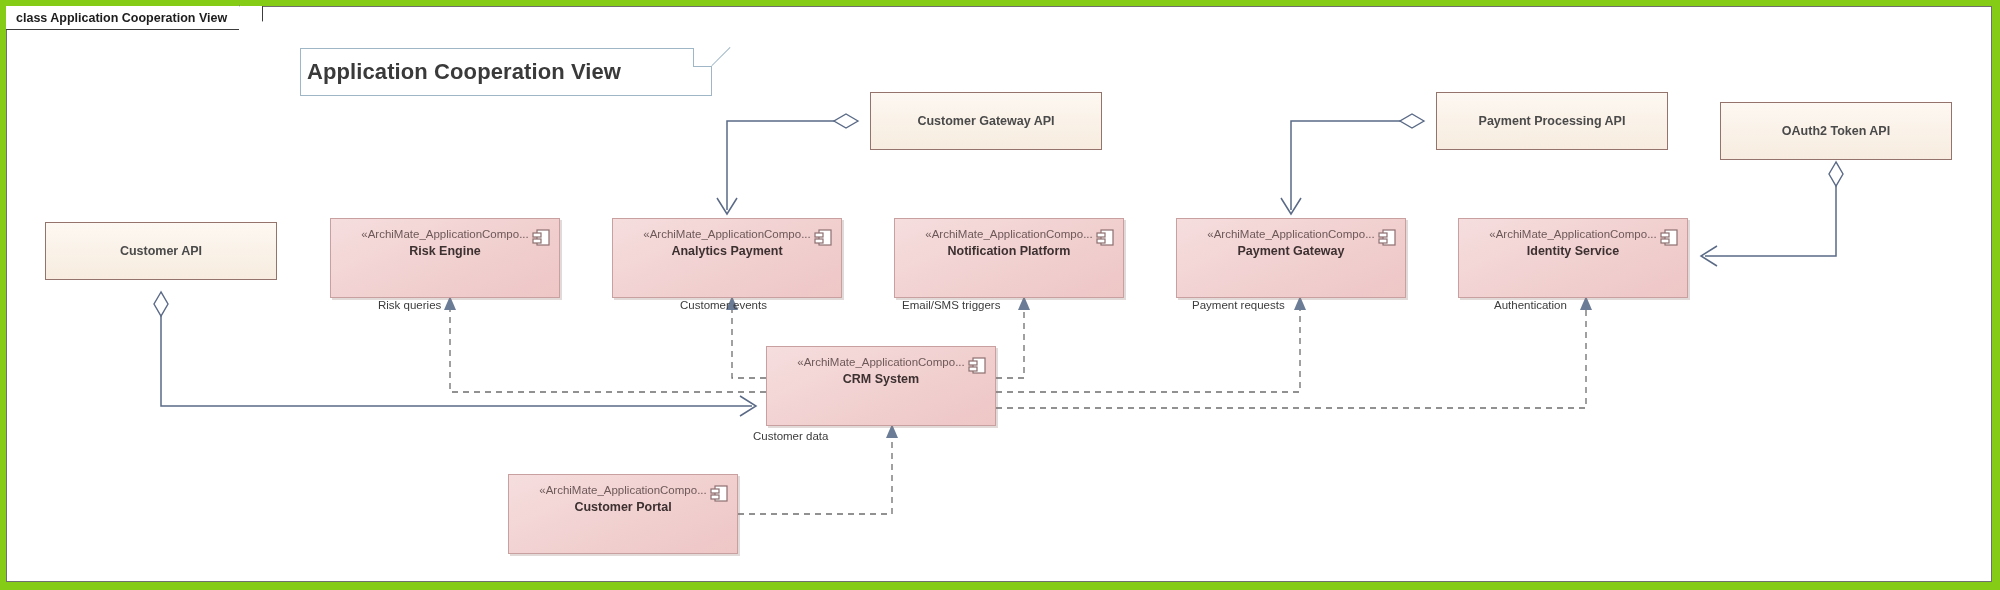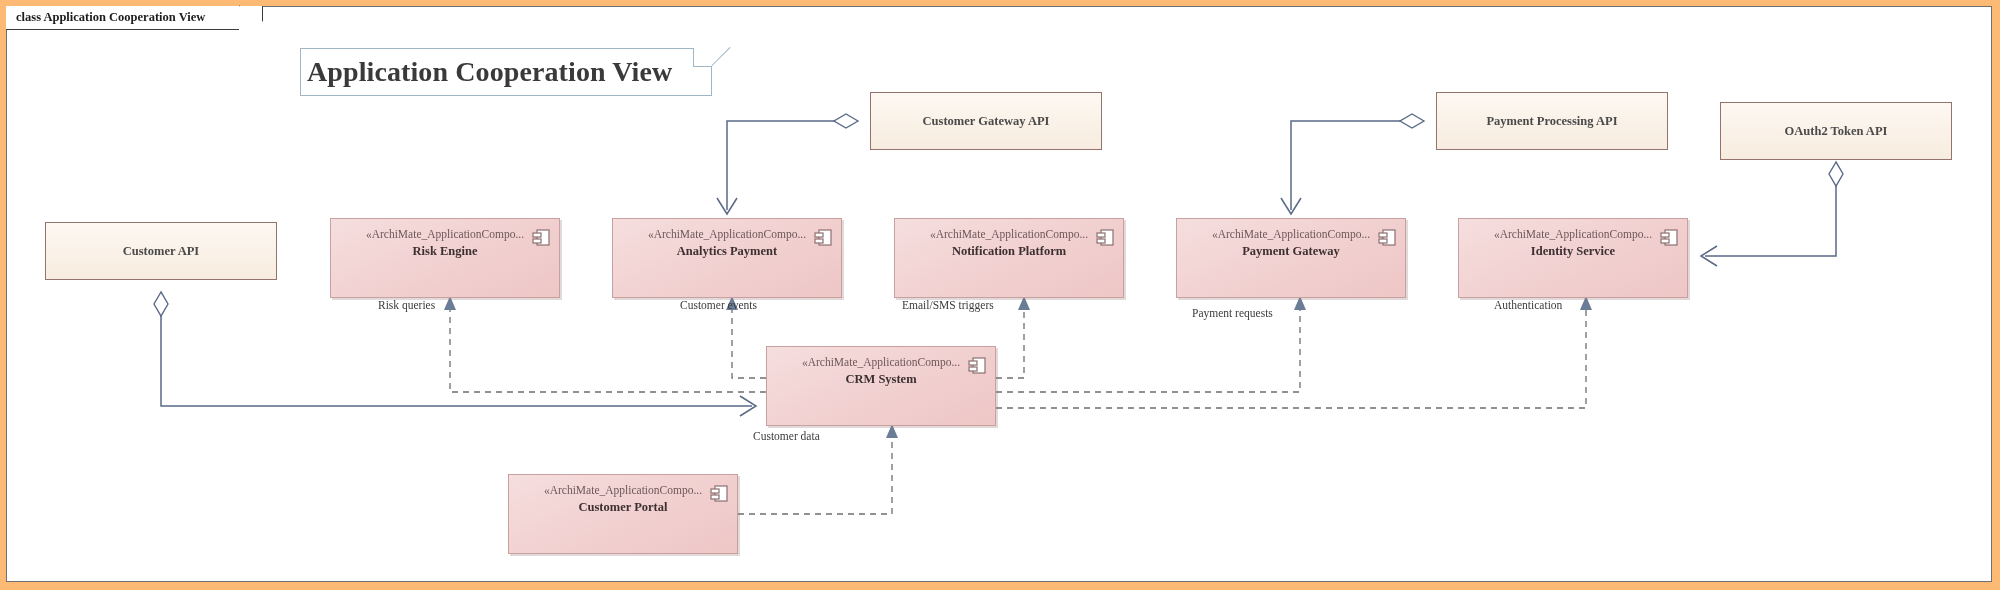--- a/index.html
+++ b/index.html
@@ -1,18 +1,18 @@
 <!DOCTYPE html>
 <html><head>
 <meta charset="utf-8">
 <style>
   html,body{margin:0;padding:0;background:#ffffff;}
   body{font-family:"Liberation Sans","DejaVu Sans",sans-serif;}
   #canvas{
-    position:relative;width:2000px;height:590px;background:#fdba74;overflow:hidden;font-family:Liberation Serif, serif;
+    position:relative;width:2000px;height:590px;background:#84cc16;overflow:hidden;
   }
   
   .frame{
     position:absolute;left:6px;top:6px;width:1986px;height:576px;
     border:1px solid #6f6f6f;background:#ffffff;box-sizing:border-box;
   }
   .frame-tab{
     position:absolute;left:6px;top:6px;height:24px;
     background:#ffffff;border:1px solid #3c3c3c;border-left:none;border-top:none;
     box-sizing:border-box;
@@ -28,21 +28,21 @@
     content:"";position:absolute;left:0;top:0;width:34px;height:34px;
     background:#ffffff;border-left:1px solid #3c3c3c;
     transform:rotate(35deg);transform-origin:0 0;
   }
   
   .title-note{
     position:absolute;border:1px solid #9fb6c6;background:#ffffff;box-sizing:border-box;
   }
   .title-note .txt{
     position:absolute;left:6px;top:50%;transform:translateY(-50%);
-    font-size:28px;font-weight:bold;color:#3a3a3a;white-space:nowrap;letter-spacing:.1px;
+    font-size:22px;font-weight:bold;color:#3a3a3a;white-space:nowrap;letter-spacing:.1px;
   }
   .title-note .fold{
     position:absolute;right:-1px;top:-1px;width:18px;height:18px;
     background:#ffffff;border-left:1px solid #9fb6c6;border-bottom:1px solid #9fb6c6;
   }
   .title-note .fold:after{
     content:"";position:absolute;left:-1px;top:-1px;width:26px;height:26px;
     background:#ffffff;border-bottom:1px solid #9fb6c6;
     transform:rotate(-45deg);transform-origin:0 0;
   }
@@ -239,18 +239,18 @@
             <rect x="1" y="5" width="8" height="4" fill="#ffffff" stroke="#8d6f6f" stroke-width="1.2"></rect>
             <rect x="1" y="11" width="8" height="4" fill="#ffffff" stroke="#8d6f6f" stroke-width="1.2"></rect>
           </svg></div>
       </div>
     </div>
 
   <div id="label-layer">
       <div class="edge-label" style="left: 378px; top: 299px;">Risk queries</div>
       <div class="edge-label" style="left: 644px; top: 299px; margin-left: 36px;">Customer events</div>
       <div class="edge-label" style="left: 902px; top: 299px;">Email/SMS triggers</div>
-      <div class="edge-label" style="left: 1192px; top: 299px; margin-top: 8px;">Payment requests</div>
+      <div class="edge-label" style="left: 1192px; top: 299px;">Payment requests</div>
       <div class="edge-label" style="left: 1494px; top: 299px;">Authentication</div>
       <div class="edge-label" style="left: 753px; top: 430px;">Customer data</div>
     </div>
 
 </div>
 
 </body></html>

